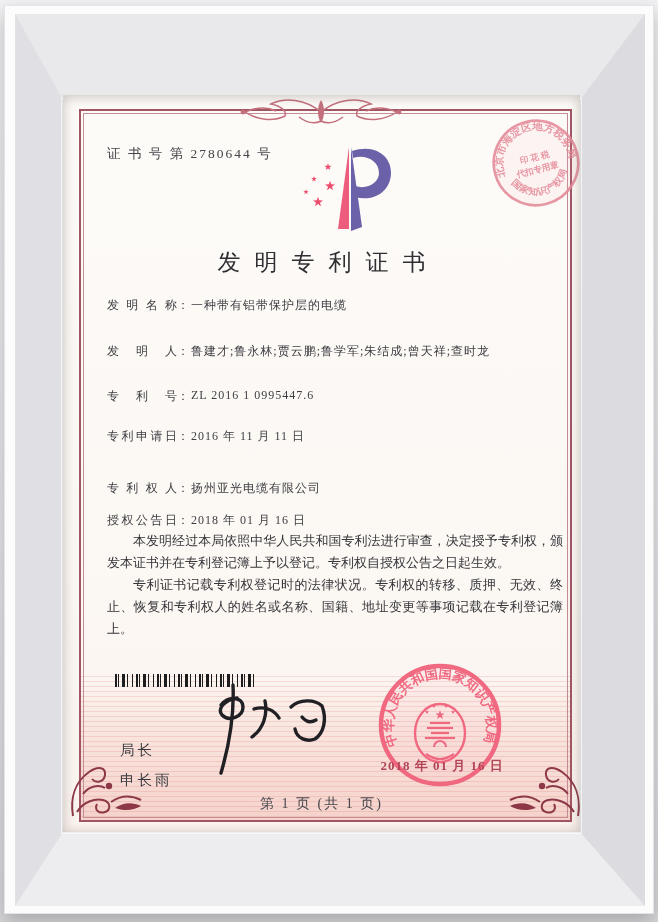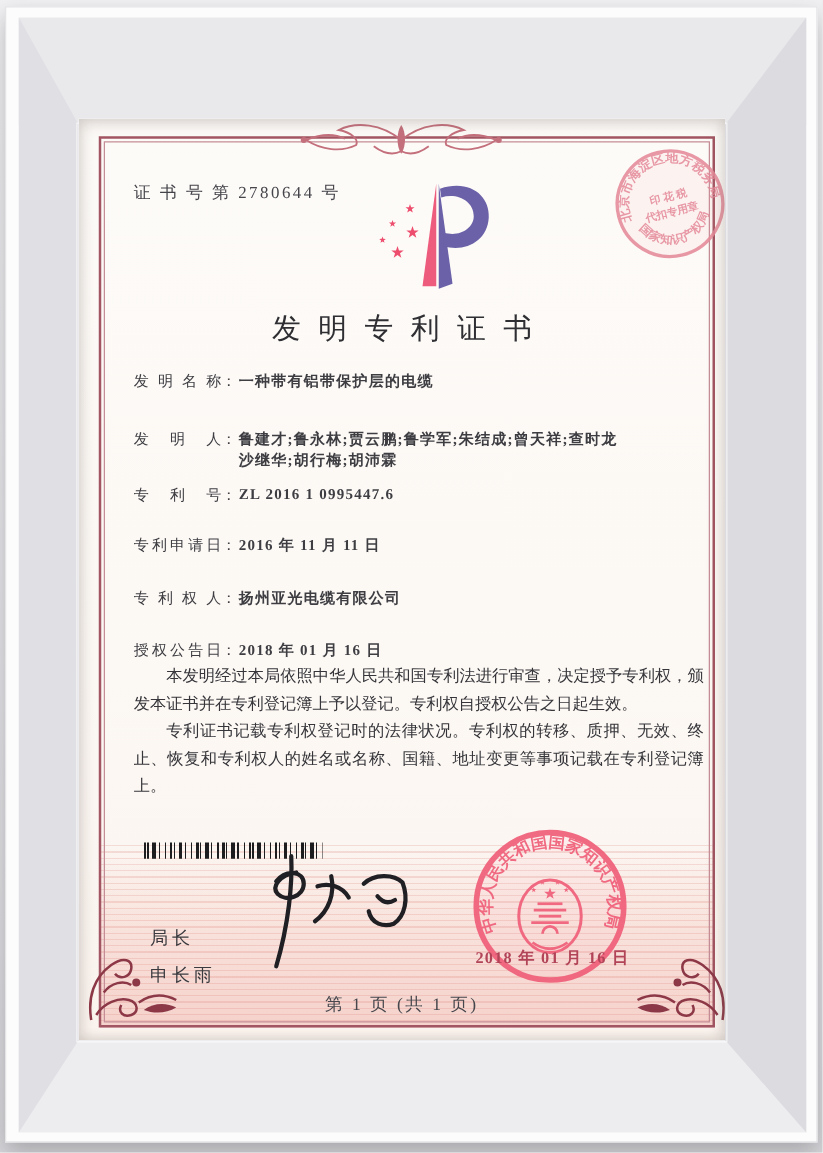--- a/index.html
+++ b/index.html
@@ -36,21 +36,21 @@
   .certno{position:absolute;left:44px;top:50px;z-index:5;font-size:13.5px;color:#44444a;
     letter-spacing:2px;}
   .logo{position:absolute;left:225px;top:46px;z-index:5;}
   .title{position:absolute;left:0;top:152px;width:100%;text-align:center;z-index:5;
     font-size:23px;color:#2f2f33;letter-spacing:14px;text-indent:14px;font-weight:500;}
   .rows{position:absolute;left:44px;top:0;z-index:5;width:455px;}
   .row{position:absolute;display:flex;align-items:flex-start;font-size:12px;color:#3d3d42;}
   .row .lab{display:inline-block;width:70px;text-align:justify;text-align-last:justify;
     letter-spacing:0;white-space:nowrap;}
   .row .colon{width:14px;}
-  .row .val{letter-spacing:1px;font-weight:bold;}
+  .row .val{letter-spacing:1px;}
   .paras{position:absolute;left:44px;top:435px;width:456px;z-index:5;
     font-size:13px;line-height:22px;color:#35353a;text-align:justify;}
   .paras p{margin:0;text-indent:2em;}
   .barcode{position:absolute;left:52px;top:579px;width:143px;height:13px;z-index:5;
     background:repeating-linear-gradient(90deg,#1d1d20 0 2px,transparent 2px 3px,
       #1d1d20 3px 4px,transparent 4px 7px,#1d1d20 7px 10px,transparent 10px 12px,
       #1d1d20 12px 13px,transparent 13px 17px,#1d1d20 17px 18px,transparent 18px 21px);}
   .director{position:absolute;left:57px;top:646px;z-index:5;font-size:14.5px;color:#3a3a3f;
     letter-spacing:3px;font-family:"Liberation Sans",sans-serif;}
   .director div{margin-bottom:11px;}
@@ -137,34 +137,33 @@
       <div class="row" style="top:202px">
         <span class="lab">发明名称</span>
         <span class="colon">：</span>
         <span class="val">一种带有铝带保护层的电缆</span>
       </div>
       <div class="row" style="top:248px">
         <span class="lab">发明人</span>
         <span class="colon">：</span>
         <span class="val">
           <div>鲁建才;鲁永林;贾云鹏;鲁学军;朱结成;曾天祥;查时龙</div>
-          <div>沙继华;胡行梅;胡沛霖</div>
         </span>
       </div>
       <div class="row" style="top:293px">
         <span class="lab">专利号</span>
         <span class="colon">：</span>
         <span class="val">ZL 2016 1 0995447.6</span>
       </div>
       <div class="row" style="top:333px">
         <span class="lab">专利申请日</span>
         <span class="colon">：</span>
         <span class="val">2016 年 11 月 11 日</span>
       </div>
-      <div class="row" style="top:375px">
+      <div class="row" style="top:385px">
         <span class="lab">专利权人</span>
         <span class="colon">：</span>
         <span class="val">扬州亚光电缆有限公司</span>
       </div>
       <div class="row" style="top:417px">
         <span class="lab">授权公告日</span>
         <span class="colon">：</span>
         <span class="val">2018 年 01 月 16 日</span>
       </div>
     </div>

